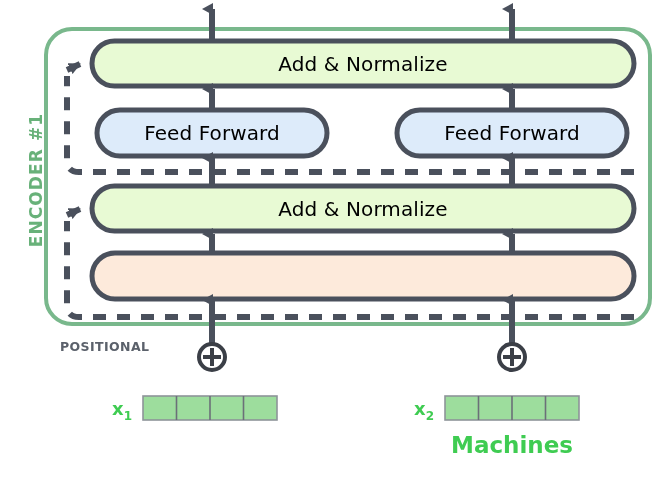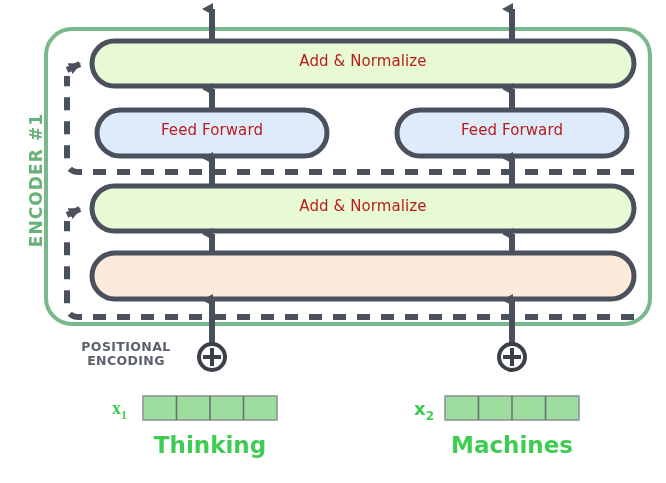--- a/index.html
+++ b/index.html
@@ -25,43 +25,43 @@
     height: 483px;
   }
 
   
   .lbl {
     position: absolute;
     color: #4a4f58;
     white-space: nowrap;
   }
   .box-label {
-    font-size: 15px;
-    color: #b91c1c;
+    font-size: 20px;
+    color: #000000;
     letter-spacing: 0.1px;
   }
   .encoder-label {
     position: absolute;
     left: -44px;
     top: 170px;
     width: 160px;
     text-align: center;
     font-size: 17px;
     font-weight: bold;
     letter-spacing: 1.1px;
     color: #68b179;
     transform: rotate(-90deg);
     transform-origin: center center;
   }
   .pe-label {
     position: absolute;
     left: 60px;
     top: 340px;
     width: 132px;
-    text-align: center;
+    text-align: left;
     font-size: 12.5px;
     font-weight: bold;
     line-height: 14px;
     letter-spacing: 0.4px;
     color: #5b616b;
   }
   .x-label {
     position: absolute;
     font-size: 18px;
     font-weight: bold;
@@ -158,28 +158,26 @@
 
   <div class="lbl box-label" style="left:97px; top:121px; width:230px; text-align:center;">Feed Forward</div>
 
   <div class="lbl box-label" style="left:397px; top:121px; width:230px; text-align:center;">Feed Forward</div>
 
   <div class="lbl box-label" style="left:92px; top:197px; width:542px; text-align:center;">Add &amp; Normalize</div>
 
 
   <div class="pe-label">
     <div>POSITIONAL</div>
-    <div>ENCODING</div>
   </div>
 
-  <div class="x-label" style="left:112px; top:398px;font-family:Liberation Serif, serif;">
+  <div class="x-label" style="left:112px; top:398px;">
     <span>x</span><sub>1</sub>
   </div>
 
   <div class="x-label" style="left:414px; top:398px;text-align:center;">
     <span>x</span><sub>2</sub>
   </div>
 
-  <div class="word-label" style="left:110px; top:432px; width:200px;">Thinking</div>
 
   <div class="word-label" style="left:412px; top:432px; width:200px;">Machines</div>
 
 </div>
 
 </body></html>

